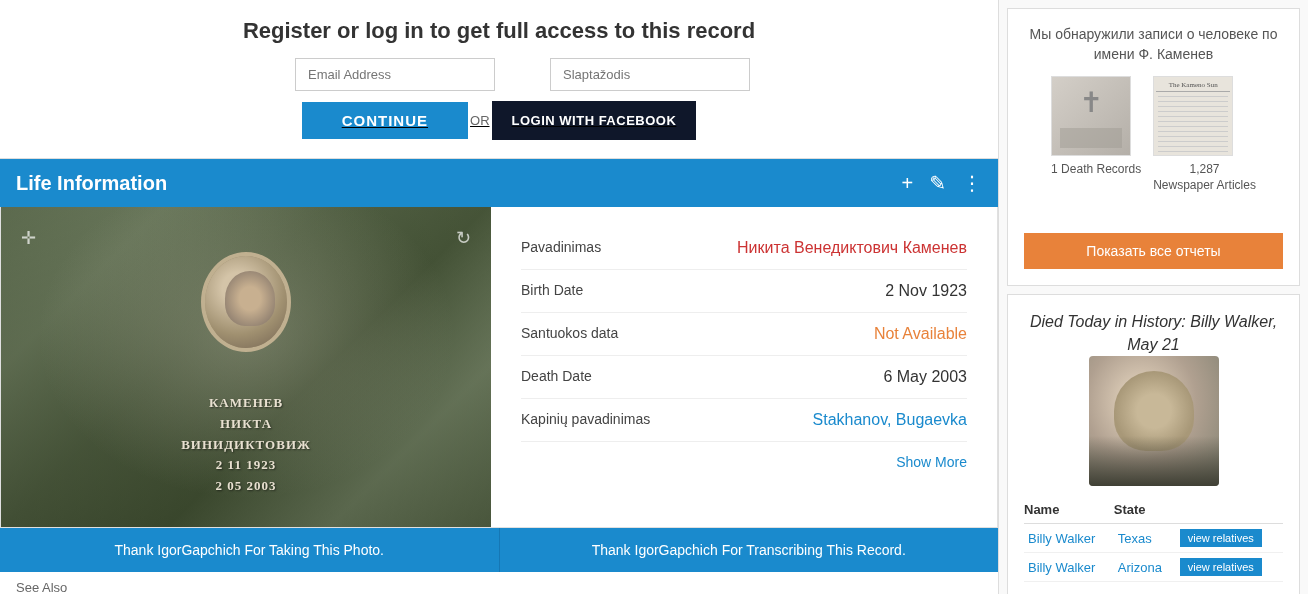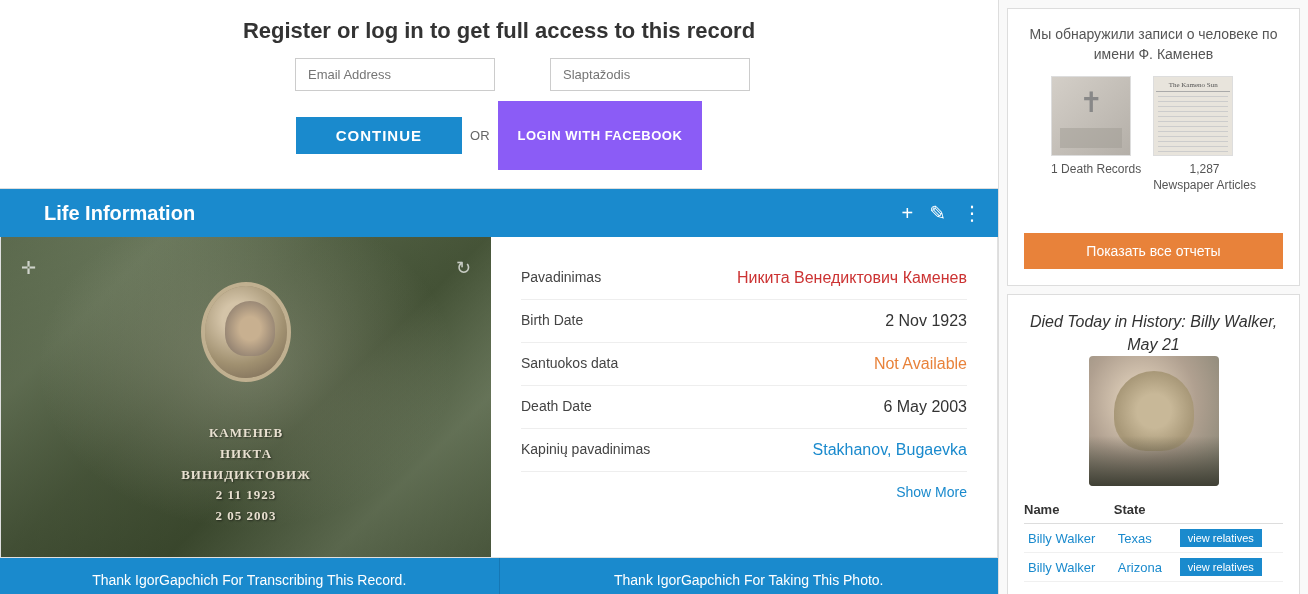--- a/index.html
+++ b/index.html
@@ -34,57 +34,57 @@
       padding: 8px 12px;
       width: 200px;
       font-size: 13px;
       color: #666;
       margin-left: 47px;
     }
     .register-actions {
       display: flex;
       justify-content: center;
       align-items: center;
-      gap: 8px;
+      gap: 2px;
+      text-decoration: underline;
     }
     .btn-continue {
       background: #1a8acd;
       color: #fff;
       border: none;
       padding: 10px 40px;
       font-size: 15px;
       font-weight: bold;
       cursor: pointer;
       letter-spacing: 1px;
     }
     .or-text { color: #666; font-size: 13px; }
     .btn-facebook {
-      background: #8b5cf6;
+      background: #0f172a;
       color: #fff;
       border: none;
-      padding: 27px 20px;
+      padding: 12px 20px;
       font-size: 13px;
       font-weight: bold;
       cursor: pointer;
       letter-spacing: 0.5px;
     }
     
     
     .life-info-header {
       background: #1a8acd;
       color: #fff;
       padding: 12px 16px;
       display: flex;
       align-items: center;
       justify-content: space-between;
     }
     .life-info-header h3 {
       font-size: 20px;
       font-weight: bold;
-      margin-left: 28px;
     }
     .life-info-header .header-icons {
       display: flex;
       gap: 16px;
       align-items: center;
     }
     .header-icon {
       color: #fff;
       font-size: 20px;
       cursor: pointer;
@@ -480,22 +480,22 @@
           <span class="info-label">Kapinių pavadinimas</span>
           <span class="info-value blue">Stakhanov, Bugaevka</span>
         </div>
         <div class="show-more-row">
           <span class="show-more-link">Show More</span>
         </div>
       </div>
     </div>
 
     <div class="thank-buttons">
+      <button class="thank-btn">Thank IgorGapchich For Taking This Photo.</button>
       <button class="thank-btn">Thank IgorGapchich For Transcribing This Record.</button>
-      <button class="thank-btn">Thank IgorGapchich For Taking This Photo.</button>
     </div>
 
     <div class="see-also">
       <span>See Also</span>
     </div>
   </div>
 
   <div class="sidebar">
 
     <div class="sidebar-section">

